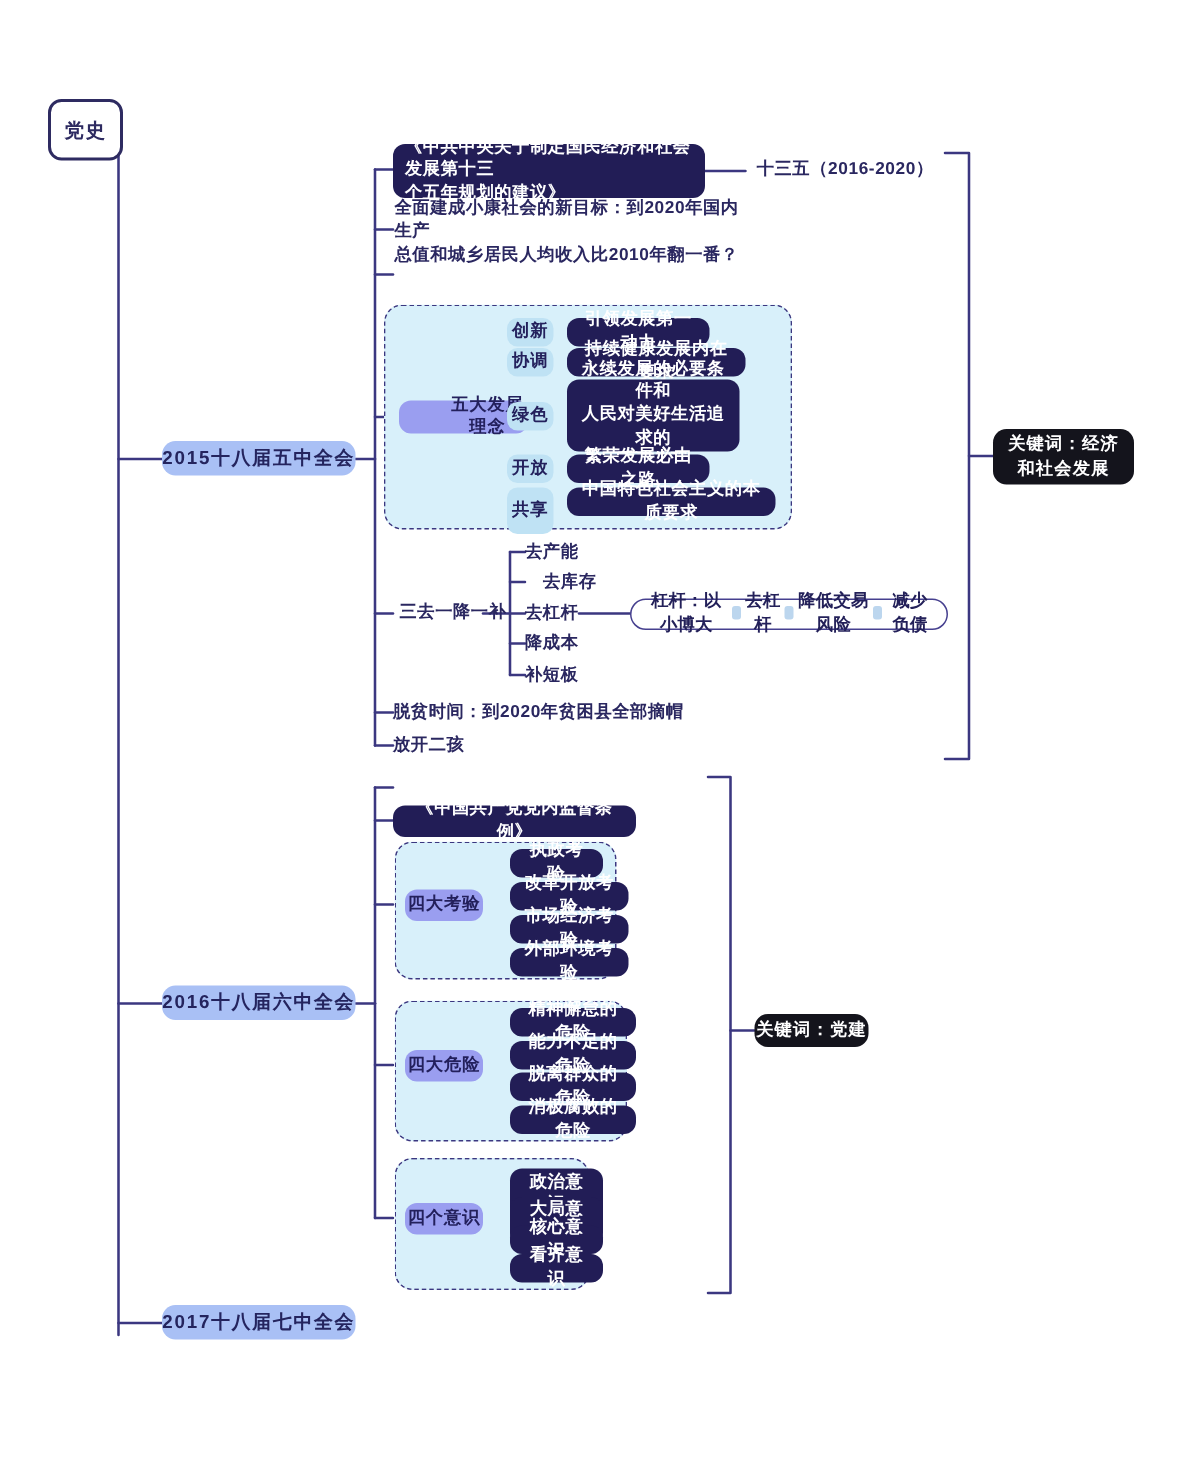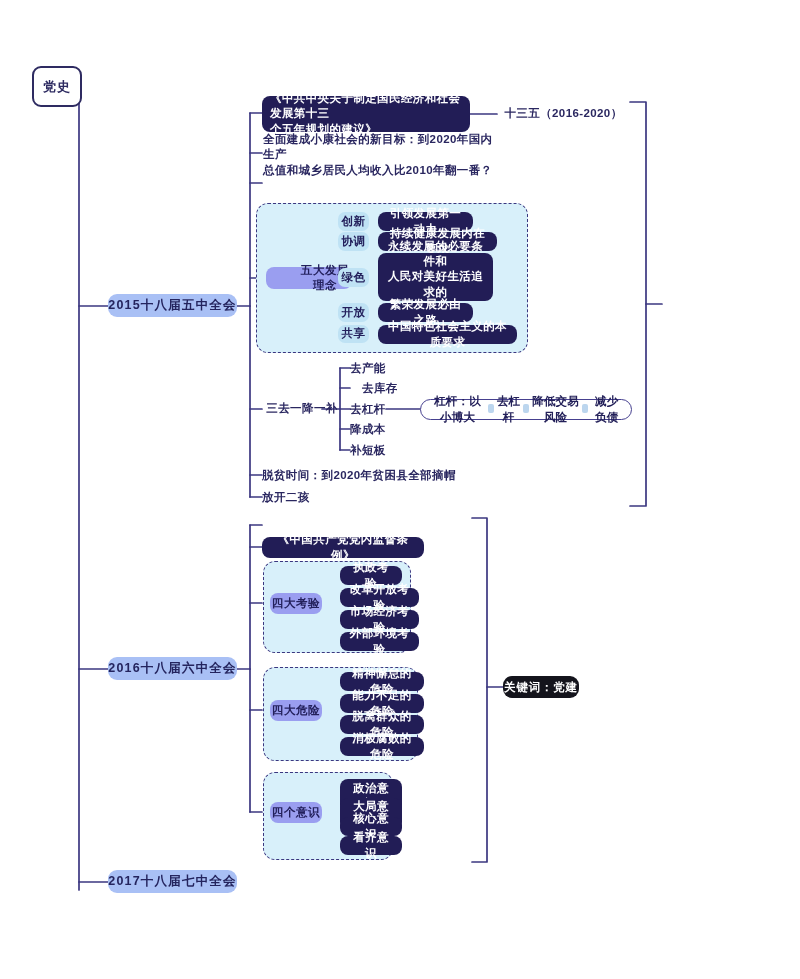--- a/index.html
+++ b/index.html
@@ -178,21 +178,21 @@
   <div class="node n-dark" style="left:378px;top:232px;width:119px;height:19px;">持续健康发展内在要求</div>
 
   <div class="node n-lightblue" style="left:338px;top:268px;width:31px;height:19px;">绿色</div>
   <div class="node n-dark" style="left:378px;top:253px;width:115px;height:48px;">永续发展的必要条件和
 人民对美好生活追求的
 重要体现</div>
 
   <div class="node n-lightblue" style="left:338px;top:303px;width:31px;height:19px;">开放</div>
   <div class="node n-dark" style="left:378px;top:303px;width:95px;height:19px;">繁荣发展必由之路</div>
 
-  <div class="node n-lightblue" style="left:338px;top:325px;width:31px;height:18px;">共享</div>
+  <div class="node n-lightblue" style="left:338px;top:325px;width:31px;height:31px;">共享</div>
   <div class="node n-dark" style="left:378px;top:325px;width:139px;height:19px;">中国特色社会主义的本质要求</div>
 
   <div class="node n-plain ctr" style="left:262px;top:400px;width:80px;height:18px;">三去一降一补</div>
   <div class="node n-plain" style="left:350px;top:360px;width:80px;height:17px;">去产能</div>
   <div class="node n-plain" style="left:362px;top:380px;width:80px;height:17px;">去库存</div>
   <div class="node n-plain" style="left:350px;top:401px;width:80px;height:17px;">去杠杆</div>
   <div class="node n-plain" style="left:350px;top:421px;width:80px;height:17px;">降成本</div>
   <div class="node n-plain" style="left:350px;top:442px;width:80px;height:17px;">补短板</div>
 
   <div class="node n-outline" style="left:420px;top:399px;width:212px;height:21px;">
@@ -221,15 +221,17 @@
   <div class="node n-dark" style="left:340px;top:694px;width:84px;height:19px;">能力不足的危险</div>
   <div class="node n-dark" style="left:340px;top:715px;width:84px;height:19px;">脱离群众的危险</div>
   <div class="node n-dark" style="left:340px;top:737px;width:84px;height:19px;">消极腐败的危险</div>
 
   <div class="node n-purple" style="left:270px;top:802px;width:52px;height:21px;">四个意识</div>
   <div class="node n-dark" style="left:340px;top:779px;width:62px;height:34px;">政治意识</div>
   <div class="node n-dark" style="left:340px;top:798px;width:62px;height:32px;">大局意识</div>
   <div class="node n-dark" style="left:340px;top:817px;width:62px;height:19px;">核心意识</div>
   <div class="node n-dark" style="left:340px;top:836px;width:62px;height:19px;">看齐意识</div>
 
+  <div class="node n-keyword" style="left:662px;top:286px;width:94px;height:37px;">关键词：经济
+和社会发展</div>
   <div class="node n-keyword" style="left:503px;top:676px;width:76px;height:22px;">关键词：党建</div>
 
 </div>
 
 </body></html>

